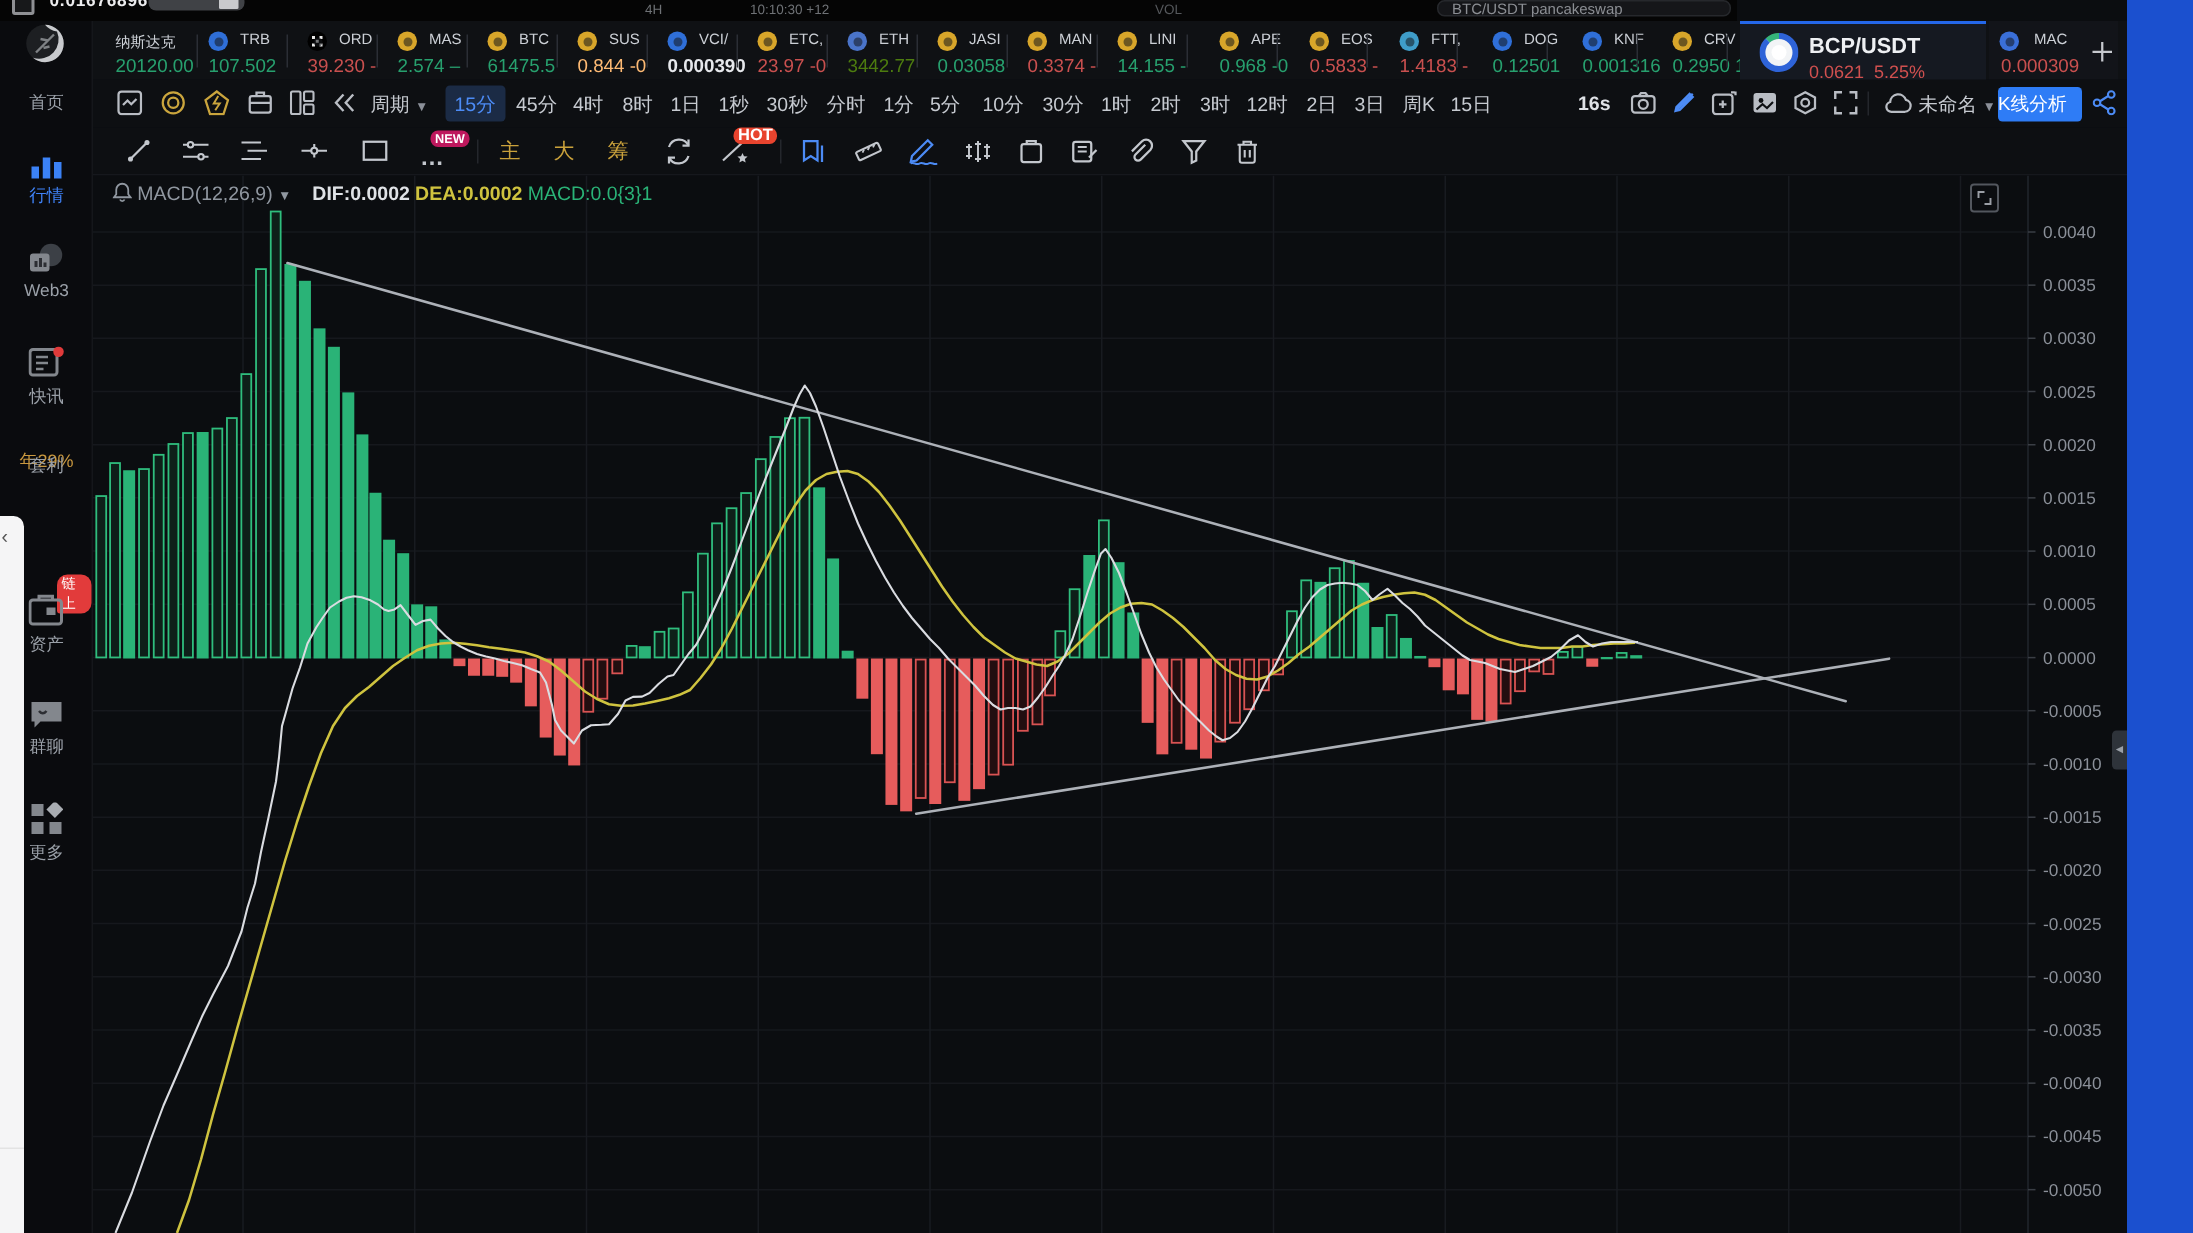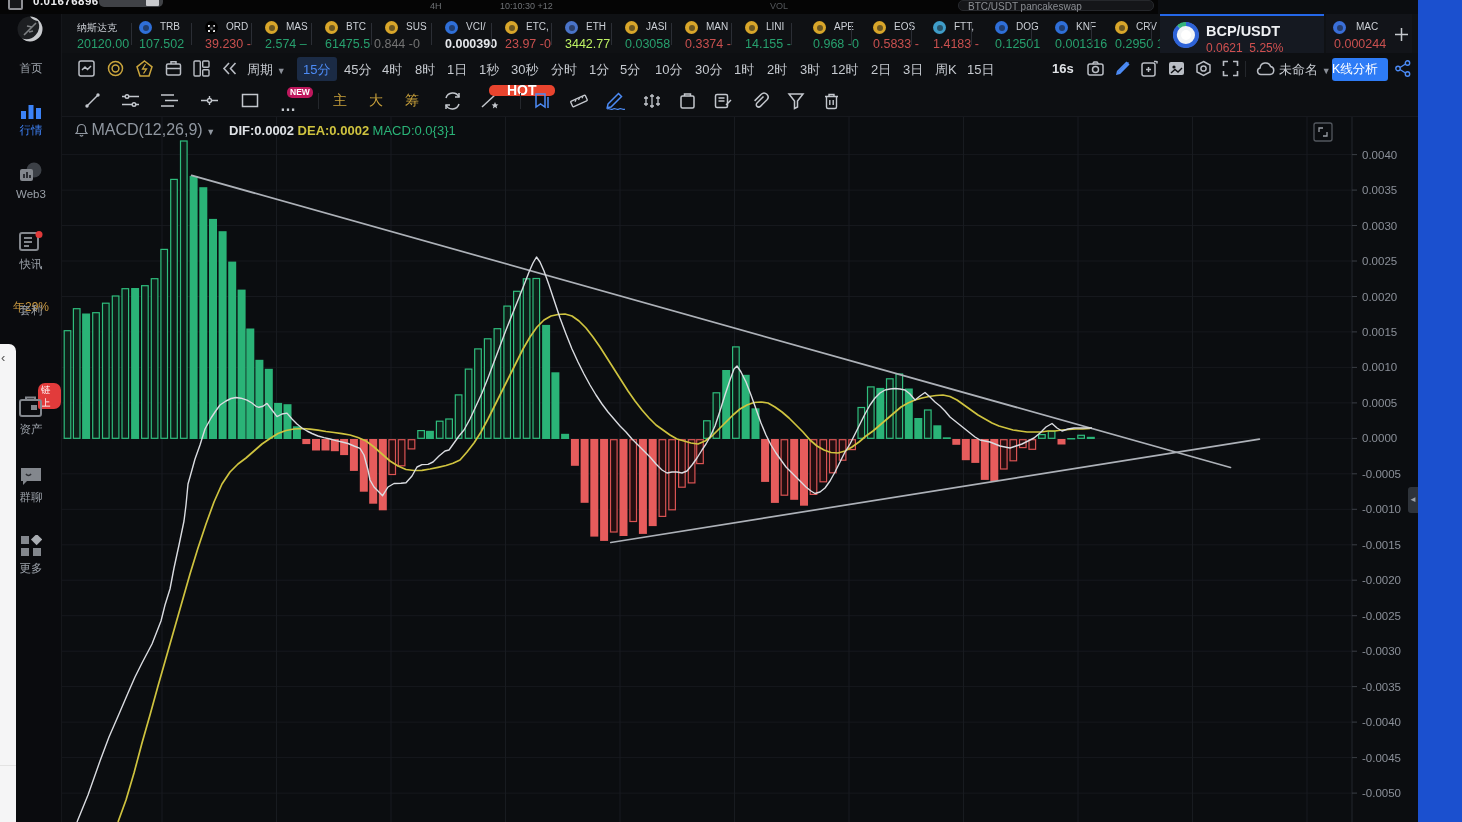--- a/index.html
+++ b/index.html
@@ -101,30 +101,30 @@
 <div class="tn" style="left:164px">ORD</div>
 <div class="tv" style="left:143px;color:#c9504f">39.230 -</div>
 <div class="ci" style="left:203px;background:#d8a62a"></div>
 <div class="tn" style="left:224px">MAS</div>
 <div class="tv" style="left:203px;color:#27a06e">2.574 –</div>
 <div class="ci" style="left:263px;background:#d8a62a"></div>
 <div class="tn" style="left:284px">BTC</div>
 <div class="tv" style="left:263px;color:#27a06e">61475.5</div>
 <div class="ci" style="left:323px;background:#d8a62a"></div>
 <div class="tn" style="left:344px">SUS</div>
-<div class="tv" style="left:312px;color:#737373">0.844 -0</div>
+<div class="tv" style="left:323px;color:#fdba74">0.844 -0</div>
 <div class="ci" style="left:383px;background:#2f6fd8"></div>
 <div class="tn" style="left:404px">VCI/</div>
 <div class="tv" style="left:383px;color:#e6e8ec"><b>0.000390</b></div>
 <div class="ci" style="left:443px;background:#d8a62a"></div>
 <div class="tn" style="left:464px">ETC,</div>
 <div class="tv" style="left:443px;color:#c9504f">23.97 -0</div>
 <div class="ci" style="left:503px;background:#4a74c9"></div>
 <div class="tn" style="left:524px">ETH</div>
-<div class="tv" style="left:503px;color:#bef264">3442.77</div>
+<div class="tv" style="left:503px;color:#4d7c0f">3442.77</div>
 <div class="ci" style="left:563px;background:#d8a62a"></div>
 <div class="tn" style="left:584px">JASI</div>
 <div class="tv" style="left:563px;color:#27a06e">0.03058</div>
 <div class="ci" style="left:623px;background:#d8a62a"></div>
 <div class="tn" style="left:644px">MAN</div>
 <div class="tv" style="left:623px;color:#c9504f">0.3374 -</div>
 <div class="ci" style="left:683px;background:#d8a62a"></div>
 <div class="tn" style="left:704px">LINI</div>
 <div class="tv" style="left:683px;color:#27a06e">14.155 -</div>
 <div class="ci" style="left:751px;background:#d8a62a"></div>
@@ -169,21 +169,21 @@
    <circle cx="13" cy="13" r="12.5" fill="#f2f4f6"></circle>
    <path d="M13 2a11 11 0 0 1 0 22A11 11 0 0 1 5.5 4.9" fill="none" stroke="#2e63d8" stroke-width="4"></path>
    <path d="M5.5 4.9A11 11 0 0 1 13 2" fill="none" stroke="#35b37a" stroke-width="4"></path>
    <circle cx="13" cy="13" r="5" fill="#fff"></circle>
  </svg>
  <div class="abs" style="left:1144px;top:9px;font-size:14.5px;color:#eef0f3;font-weight:bold">BCP/USDT</div>
  <div class="abs" style="left:1144px;top:27px;font-size:12px;color:#d0504f">0.0621&nbsp;&nbsp;5.25%</div>
  <div class="abs" style="left:1264px;top:0;width:86px;height:39px;background:#121419"></div>
  <div class="ci" style="left:1271px;background:#3a6fd8"></div>
  <div class="tn" style="left:1294px">MAC</div>
- <div class="tv" style="left:1272px;color:#c9504f">0.000244</div>
+ <div class="tv" style="left:1272px;color:#c9504f">0.000309</div>
  <svg class="abs" style="left:1332px;top:13px" width="15" height="15" viewBox="0 0 15 15">
       <path d="M7.5 1v13M1 7.5h13" stroke="#c6c9ce" stroke-width="1.5"></path>
     </svg>
 </div>
 
 <div id="toolbar" class="abs">
  <svg class="icn" style="left:16px" width="17" height="17" viewBox="0 0 17 17">
       <rect x="1" y="1" width="15" height="15" rx="2" fill="none" stroke="#b9bdc4" stroke-width="1.5"></rect>
       <path d="M4 10l3-3 2.5 2.5L13 6" stroke="#b9bdc4" stroke-width="1.5" fill="none"></path>
     </svg>
@@ -296,21 +296,21 @@
  <div class="per" style="left:307px;top:7px;color:#c9a13b;font-size:14px">大</div>
  <div class="per" style="left:343px;top:7px;color:#c9a13b;font-size:14px">筹</div>
  <svg class="icn" style="left:381px" width="19" height="18" viewBox="0 0 19 18">
       <path d="M3 6a7 7 0 0 1 13-1M16 12a7 7 0 0 1-13 1" fill="none" stroke="#c3c7cd" stroke-width="1.5"></path>
       <path d="M16 1v4h-4M3 17v-4h4" fill="none" stroke="#c3c7cd" stroke-width="1.5"></path>
     </svg>
  <svg class="icn" style="left:418px" width="20" height="18" viewBox="0 0 20 18">
       <path d="M2 15 16 2" stroke="#c3c7cd" stroke-width="1.5"></path>
       <path d="m15 10 1 2.2 2.4.2-1.8 1.6.5 2.4-2.1-1.3-2.1 1.3.5-2.4-1.8-1.6 2.4-.2Z" fill="#c3c7cd"></path>
     </svg>
- <div class="abs" style="left:427px;top:0px;background:#e8442e;color:#fff;font-size:14px;padding:0 18px;line-height:11px;border-radius:5px;font-weight:bold">HOT</div>
+ <div class="abs" style="left:427px;top:0px;background:#e8442e;color:#fff;font-size:11px;padding:0 3px;line-height:11px;border-radius:5px;font-weight:bold">HOT</div>
  <div class="abs" style="left:458px;top:8px;width:1px;height:16px;background:#24272c"></div>
  <svg class="icn" style="left:471px" width="18" height="18" viewBox="0 0 18 18">
       <path d="M3 2h9v13l-4.5-3L3 15Z" fill="none" stroke="#4c8bf5" stroke-width="1.5"></path>
       <path d="M15 5v11" stroke="#4c8bf5" stroke-width="1.5"></path>
     </svg>
  <svg class="icn" style="left:508px" width="18" height="18" viewBox="0 0 18 18">
       <rect x="1" y="6" width="16" height="6" rx="1" transform="rotate(-25 9 9)" fill="none" stroke="#c3c7cd" stroke-width="1.4"></rect>
       <path d="M5 9.8l1-2M8.5 8l1-2M12 6.3l1-2" stroke="#c3c7cd" stroke-width="1.2" transform="rotate(0)"></path>
     </svg>
  <svg class="icn" style="left:543px" width="20" height="18" viewBox="0 0 20 18">
@@ -523,20 +523,20 @@
 <text x="1300" y="609.1" font-size="11.5" fill="#8b9099" font-family="Liberation Sans, sans-serif">-0.0040</text>
 <text x="1300" y="644.6" font-size="11.5" fill="#8b9099" font-family="Liberation Sans, sans-serif">-0.0045</text>
 <text x="1300" y="680.1" font-size="11.5" fill="#8b9099" font-family="Liberation Sans, sans-serif">-0.0050</text>
 <g stroke="#53575e" stroke-width="1.3" fill="none">
         <rect x="1252" y="6" width="18" height="18" rx="2"></rect>
         <path d="M1257 15v-4h4M1265 15v4h-4" stroke="#9a9ea5"></path>
       </g>
 </svg>
  <div id="macdrow"><svg width="13" height="14" viewBox="0 0 13 14" style="vertical-align:-2px">
         <path d="M6.5 1.5a4 4 0 0 1 4 4v3l1.5 2h-11L2.5 8.5v-3a4 4 0 0 1 4-4ZM5 12a1.6 1.6 0 0 0 3 0" fill="none" stroke="#9097a0" stroke-width="1.2"></path>
-      </svg> <span style="font-size:16px">MACD(12,26,9)</span> <span style="font-size:9px">▼</span><span style="display:inline-block;width:14px"></span><b style="color:#dfe2e6;font-size:13px">DIF:0.0002</b> <b style="color:#cfc33f;font-size:13px">DEA:0.0002</b> <span style="color:#2ab377;font-size:13px">MACD:0.0{3}1</span></div>
+      </svg> <span style="font-size:13px">MACD(12,26,9)</span> <span style="font-size:9px">▼</span><span style="display:inline-block;width:14px"></span><b style="color:#dfe2e6;font-size:13px">DIF:0.0002</b> <b style="color:#cfc33f;font-size:13px">DEA:0.0002</b> <span style="color:#2ab377;font-size:13px">MACD:0.0{3}1</span></div>
 </div>
 
 <div class="abs" style="left:1408px;top:487px;width:10px;height:26px;background:#2e333a;border-radius:3px 0 0 3px;color:#9aa0a8;font-size:8px;line-height:26px;text-align:center">◄</div>
 <div id="bluestrip" class="abs"></div>
 <div id="whitetab" class="abs">
  <div style="position:absolute;left:1px;top:6px;color:#555;font-size:13px">‹</div>
  <div style="position:absolute;left:0;top:421px;width:16px;height:1px;background:#e3e3e3"></div>
 </div>
 </body></html>

